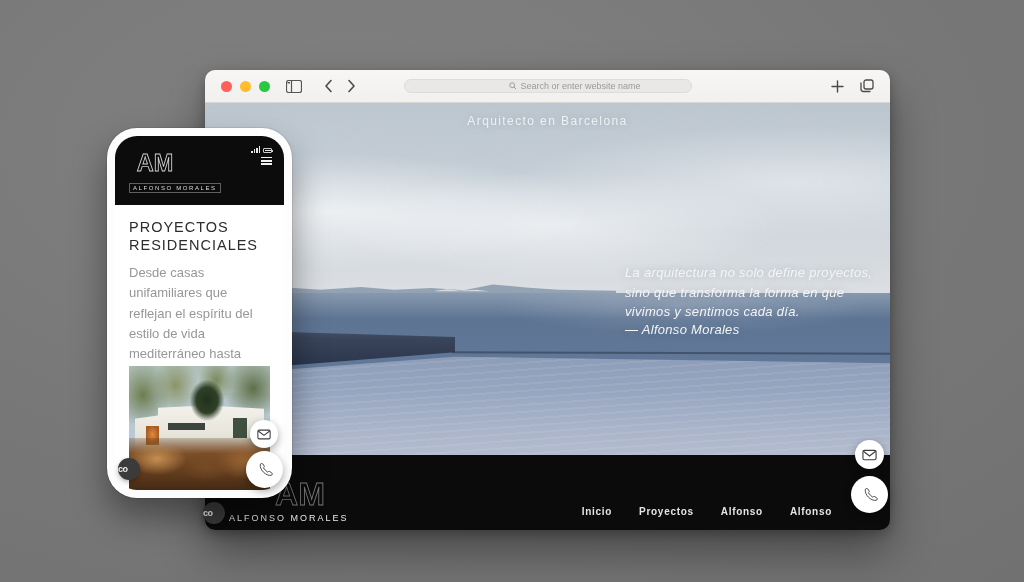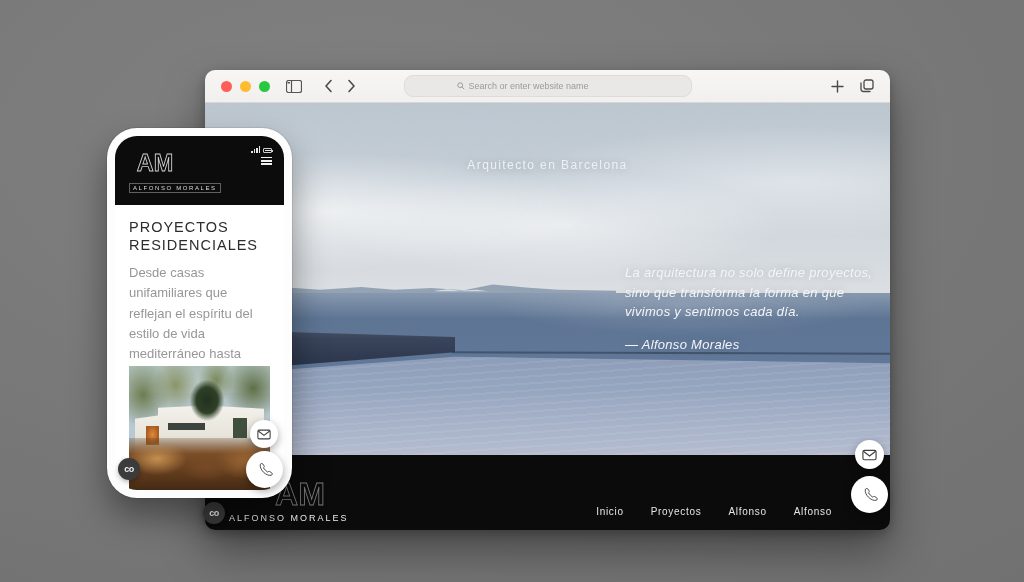--- a/index.html
+++ b/index.html
@@ -12,22 +12,22 @@
   .browser { position:absolute; left:205px; top:70px; width:685px; height:460px;
              border-radius:10px; box-shadow:0 22px 45px rgba(0,0,0,.38), 0 4px 12px rgba(0,0,0,.25); }
   .chrome { position:relative; height:33px; background:linear-gradient(180deg,#f7f6f4,#f1f0ee);
             border-radius:10px 10px 0 0; border-bottom:1px solid #d8d7d5;
             display:flex; align-items:center; padding:0 16px; }
   .traffic { display:flex; gap:8px; margin-right:16px; }
   .light { width:11px; height:11px; border-radius:50%; }
   .chromeicons { display:flex; align-items:center; gap:14px; color:#555; }
   .chromeicons svg { display:block; }
   .searchpill { position:absolute; left:50%; top:50%; transform:translate(-50%,-50%);
-                width:288px; height:22px; background:#e9e8e6; border:1px solid #dddcda;
-                border-radius:9px; display:flex; align-items:center; justify-content:center; gap:4px; }
+                width:288px; height:14px; background:#e9e8e6; border:1px solid #dddcda;
+                border-radius:9px; display:flex; align-items:center; justify-content:flex-end; gap:4px; }
   .searchpill svg { flex:0 0 auto; }
   .searchpill input { border:none; background:transparent; outline:none; width:170px;
                       font-size:9px; color:#8e8e8e; text-align:left; font-family:"Liberation Sans",sans-serif; }
   .searchpill input::placeholder { color:#9a9a9a; }
   .righticons { margin-left:auto; display:flex; align-items:center; gap:16px; }
 
   
   .viewport { position:relative; width:100%; height:427px; }
   .hero { position:relative; width:100%; height:352px; overflow:hidden; background:#c8d1d9; }
   .sky { position:absolute; inset:0; height:56%;
@@ -48,39 +48,39 @@
               clip-path:polygon(0 10%, 100% 26%, 100% 58%, 0 100%); }
   .pooledge { position:absolute; left:36%; top:70.6%; width:64.5%; height:2px;
               background:rgba(42,54,74,.55); transform:rotate(.2deg); }
   .pool { position:absolute; left:0; bottom:0; width:100%; height:30%;
           clip-path:polygon(0 25%, 36.5% 7%, 100% 13%, 100% 100%, 0 100%);
           background:
             repeating-linear-gradient(176deg, rgba(255,255,255,.07) 0 2px, rgba(255,255,255,0) 2px 7px),
             linear-gradient(180deg,#8b9bb7 0%, #97a6c0 40%, #a9b4ca 75%, #b4bccf 100%); }
   .tagline { position:absolute; top:11px; left:0; width:100%; text-align:center;
              color:#eef1f3; font-size:12px; font-weight:300; letter-spacing:1.4px;
-             text-shadow:0 0 6px rgba(120,130,140,.35);margin-top:44px; }
+             text-shadow:0 0 6px rgba(120,130,140,.35); }
   .quote { position:absolute; left:420px; top:160px; width:280px; color:#f3f5f7;
            font-style:italic; font-weight:300; text-shadow:0 0 8px rgba(90,105,125,.3); }
   .quote .qtext { font-size:13px; line-height:1.5; white-space:pre-line; letter-spacing:.3px; }
-  .quote .qauthor { margin-top:15px; font-size:13px; letter-spacing:.3px; }
+  .quote .qauthor { font-size:13px; letter-spacing:.3px; }
 
   
   .sitefooter { position:relative; width:100%; height:75px; background:#0b0b0b; border-radius:0 0 10px 10px; }
   .brandblock { position:absolute; left:24px; bottom:7px; }
   .brandblock svg { display:block; margin-left:38px; }
   .brandname { color:#ececec; font-size:9px; letter-spacing:2px; font-weight:300; margin-top:1px; }
   .footnav { position:absolute; right:58px; bottom:13px; display:flex; gap:27px; }
-  .footnav span { color:#e4e4e4; font-size:10px; font-weight:400; letter-spacing:.7px; cursor:pointer; }
+  .footnav span { color:#e4e4e4; font-size:10px; font-weight:700; letter-spacing:.7px; cursor:pointer; }
   .circlebtn { position:absolute; background:#fff; border-radius:50%;
                display:flex; align-items:center; justify-content:center;
                box-shadow:0 3px 8px rgba(0,0,0,.35); }
   .wm { position:absolute; width:22px; height:22px; border-radius:50%; background:#3b3b3b;
         color:#efefef; font-size:9px; font-weight:bold; letter-spacing:-.5px;
-        display:flex; align-items:center; justify-content:center; box-shadow:0 2px 5px rgba(0,0,0,.3); }
+        display:flex; align-items:center; justify-content:flex-start; box-shadow:0 2px 5px rgba(0,0,0,.3); }
 
   
   .phone { position:absolute; left:107px; top:128px; width:185px; height:370px;
            background:#fdfdfd; border-radius:30px;
            box-shadow:0 18px 35px rgba(0,0,0,.4), 0 0 0 1px rgba(0,0,0,.08); }
   .screen { position:absolute; left:8px; top:8px; width:169px; height:354px;
             background:#fff; border-radius:22px; overflow:hidden; }
   .mheader { position:relative; height:69px; background:#0c0c0c; padding:10px 0 0 14px; }
   .mheader svg.mlogo { display:block; }
   .mbrand { display:inline-block; color:#dcdcdc; font-size:6px; letter-spacing:1.6px;

